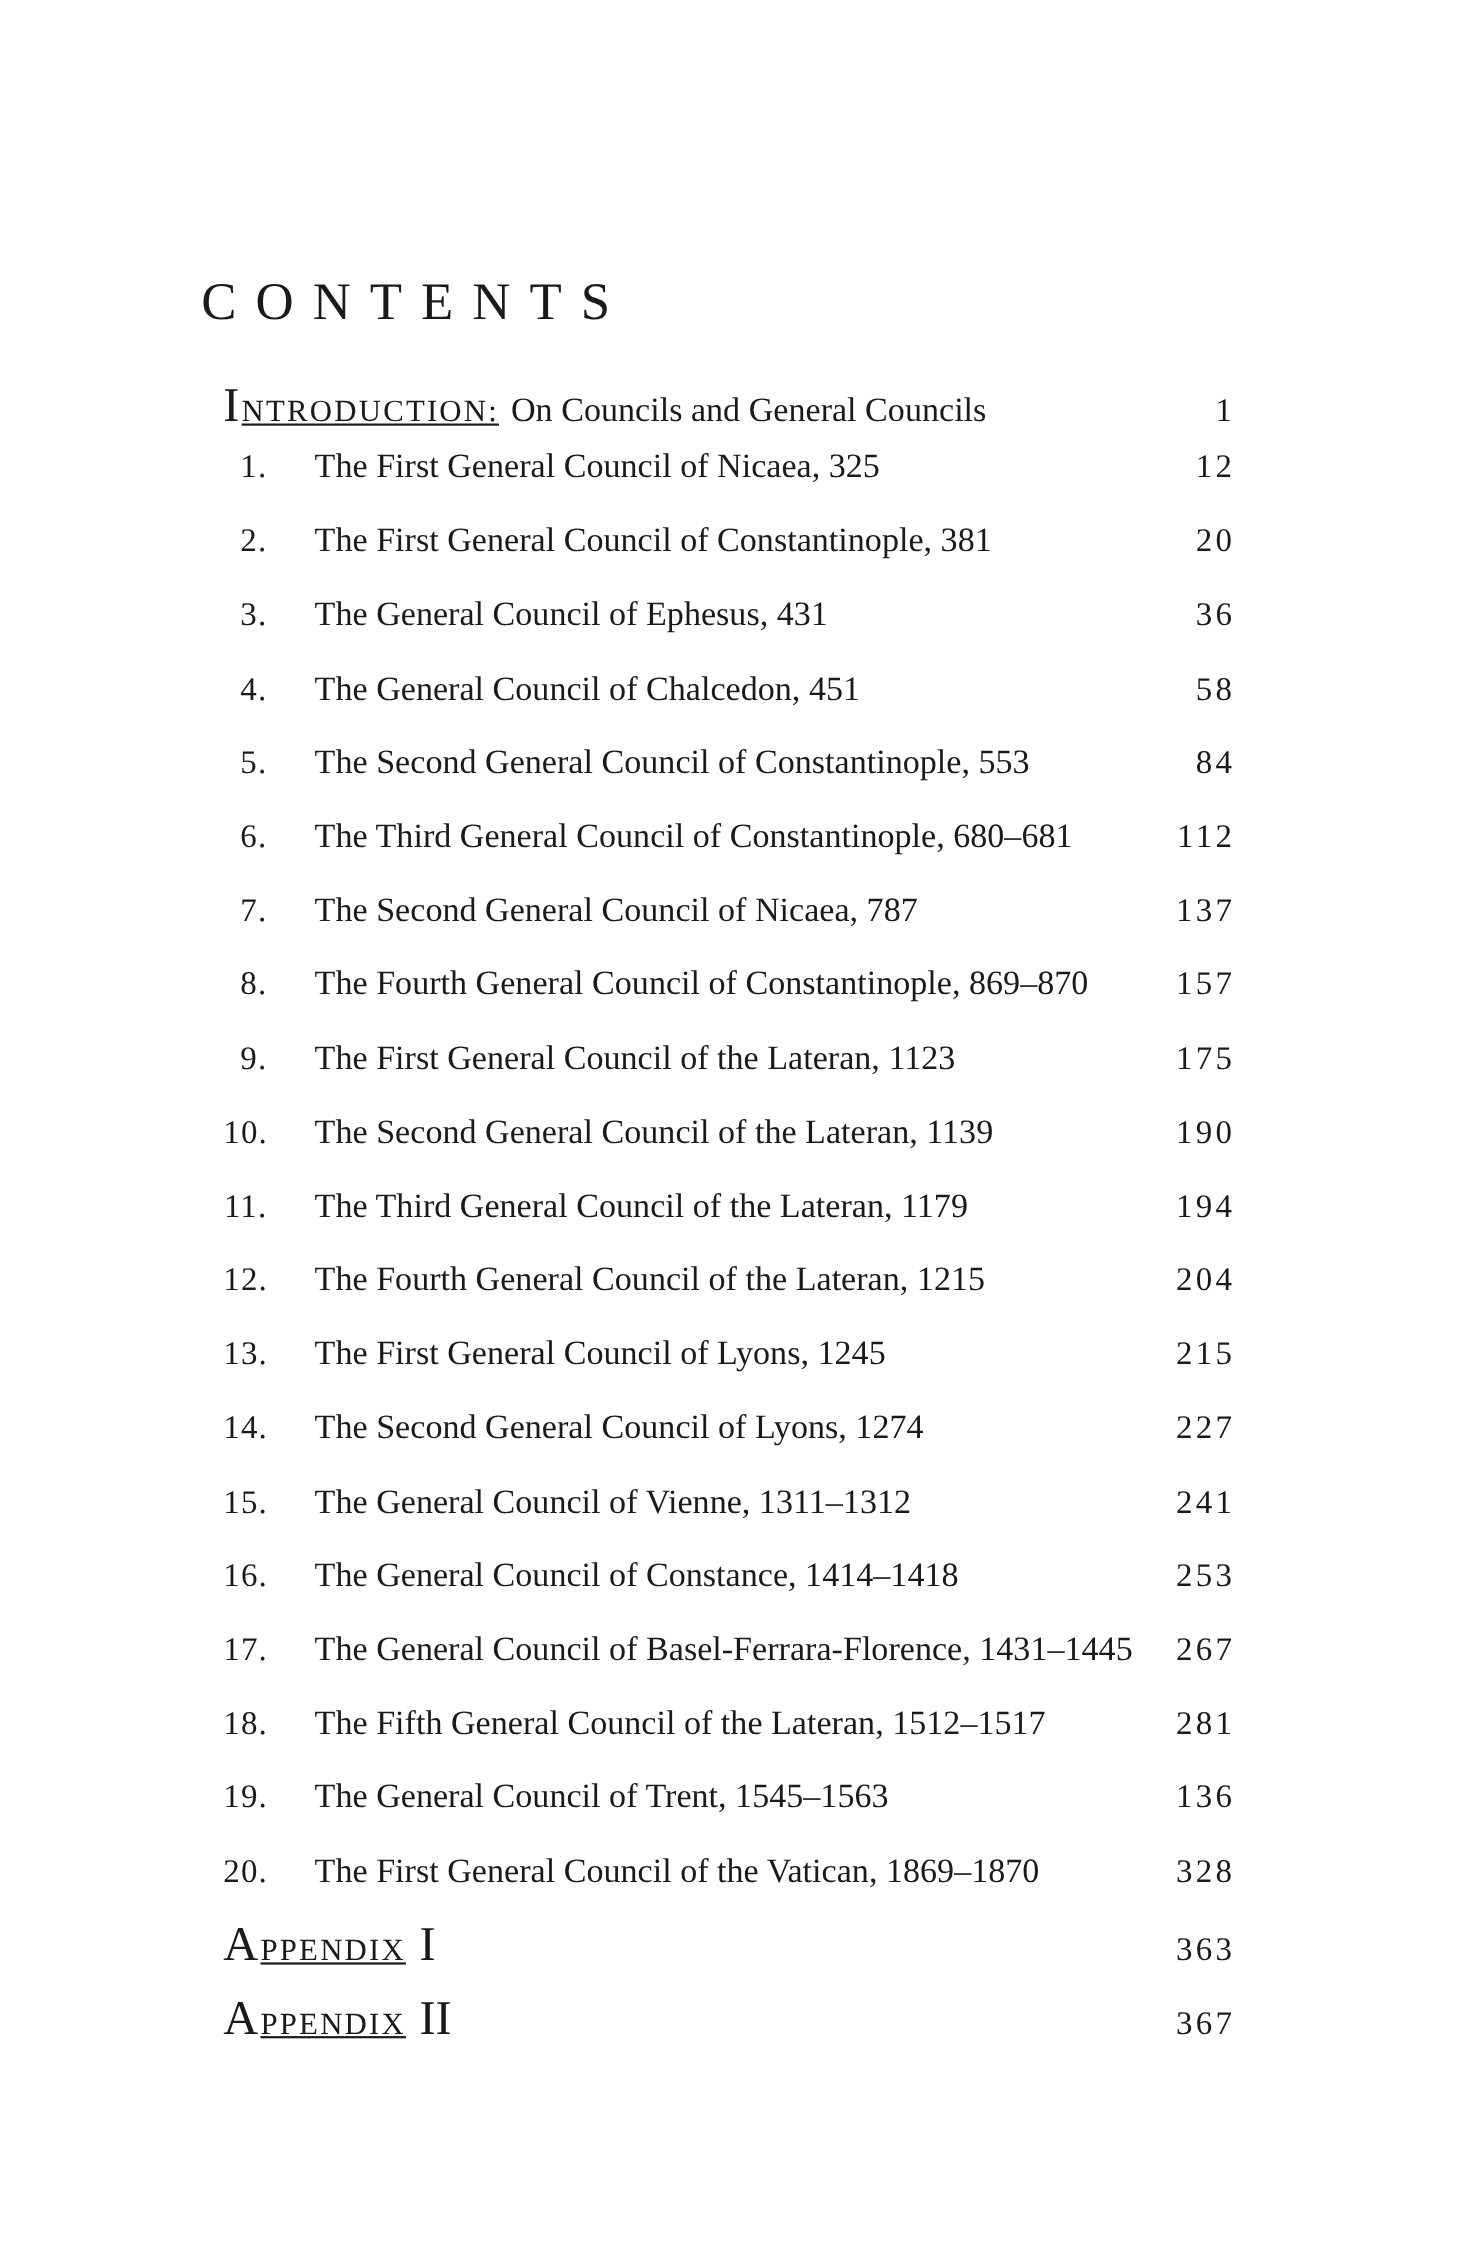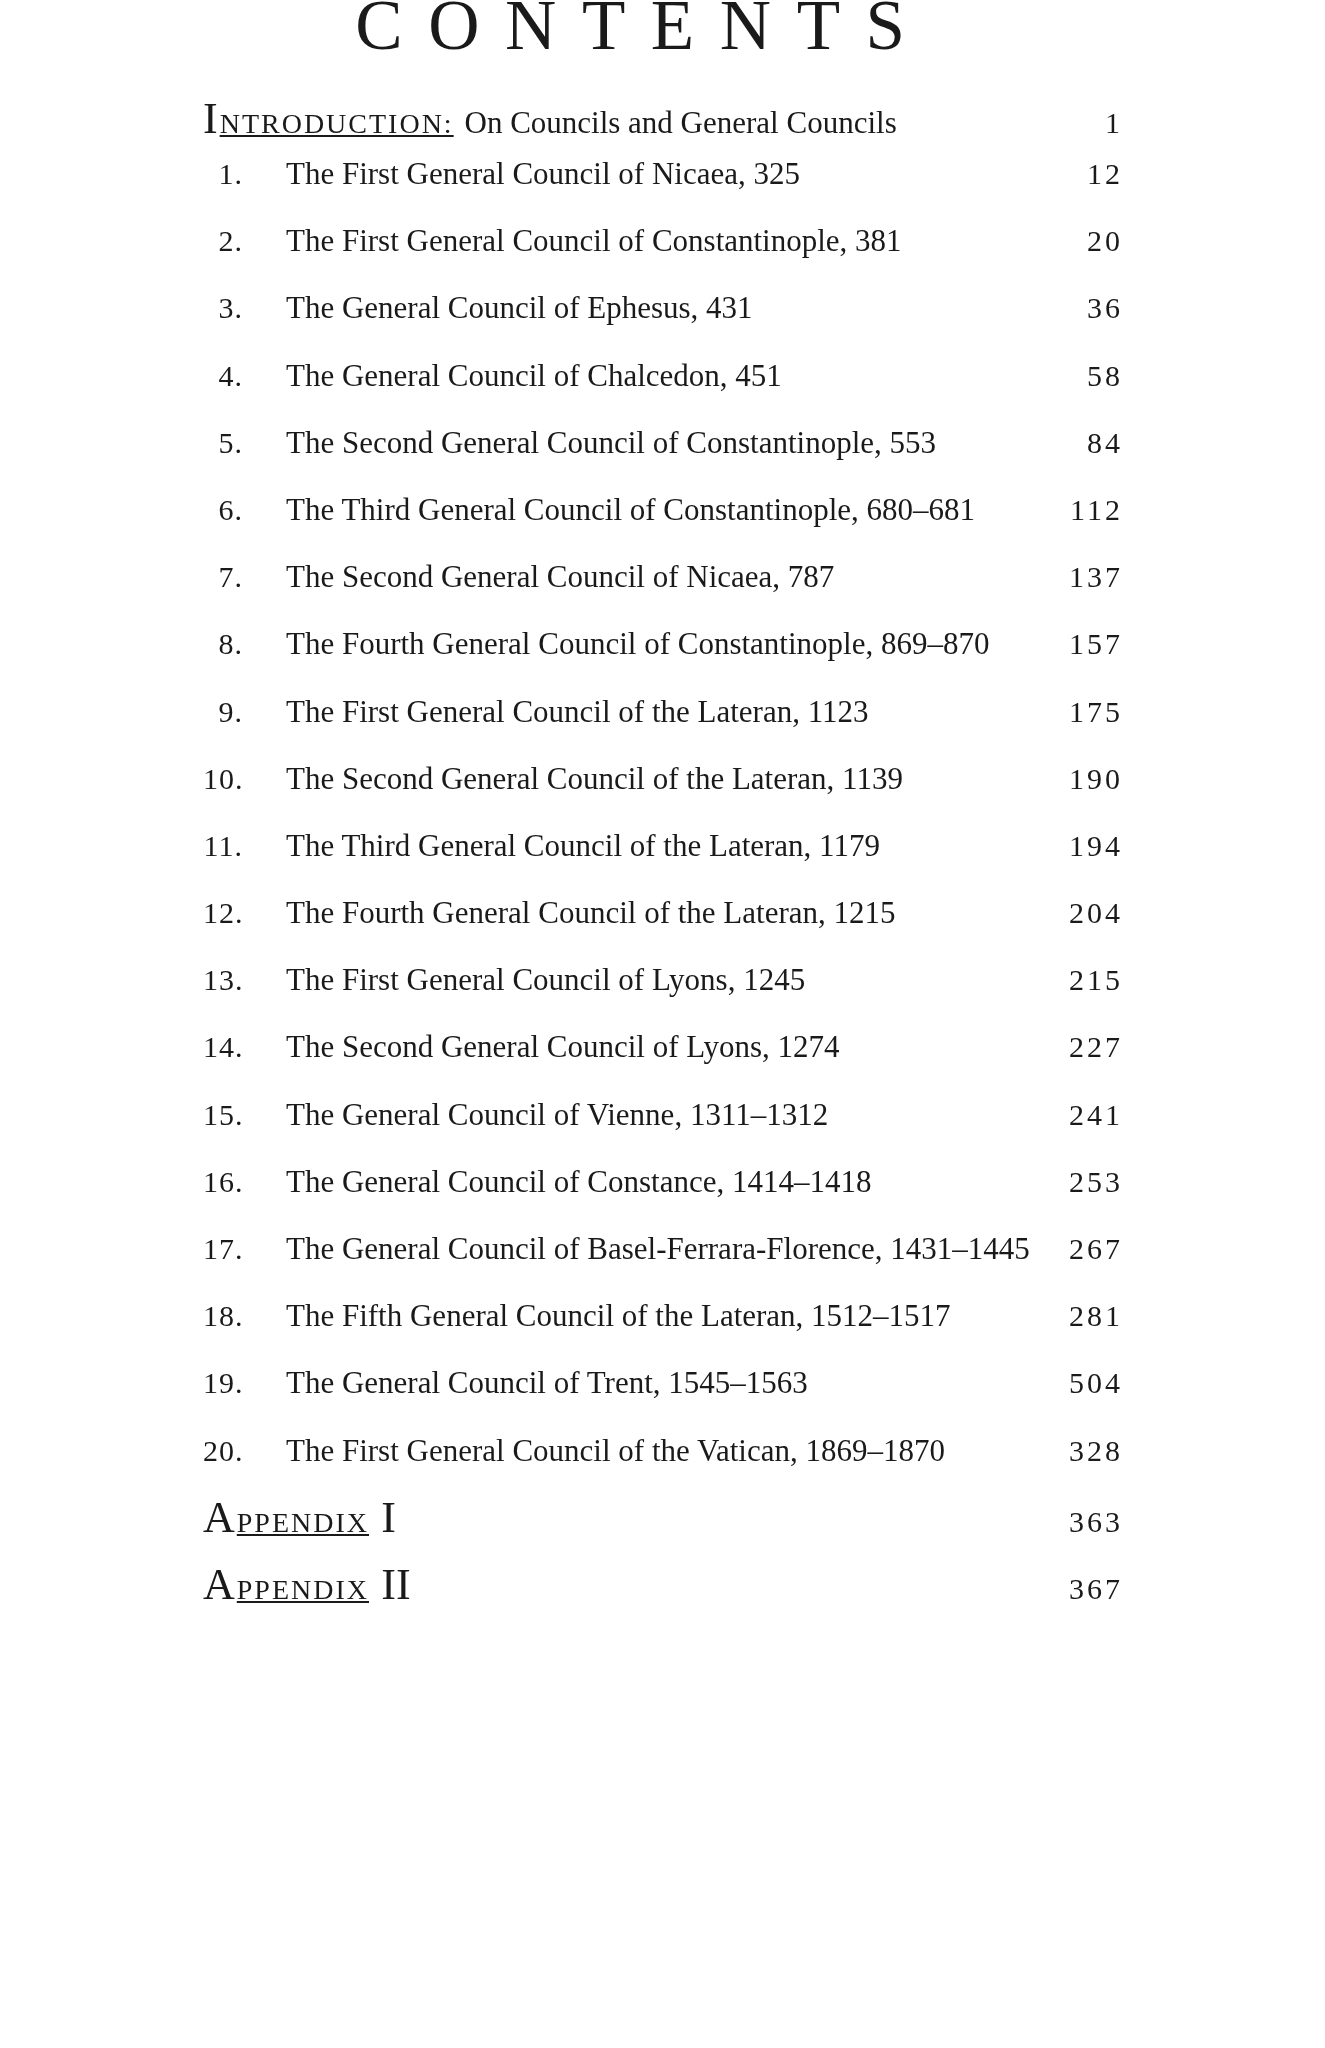--- a/index.html
+++ b/index.html
@@ -13,25 +13,25 @@
     background:var(--bg);
     color:var(--ink);
     font-family:"Liberation Serif","DejaVu Serif",serif;
     overflow:hidden;
   }
   .content{
     margin-left:203px;
     width:920px;
   }
   .page-title{
-    font-size:71px;
+    margin-top:250px;
+    font-size:48px;
     font-weight:400;
     line-height:50px;
     letter-spacing:0.36em;
-    text-align:center;
     position:relative;
     left:-20px;
     white-space:nowrap;
   }
   .toc{
     margin-top:35px;
   }
   .row{
     display:flex;
     align-items:baseline;
@@ -167,21 +167,21 @@
     <span class="pageno">267</span>
   </div>
         <div class="row">
     <span class="num">18.</span>
     <span class="entry-title">The Fifth General Council of the Lateran, 1512–1517</span>
     <span class="pageno">281</span>
   </div>
         <div class="row">
     <span class="num">19.</span>
     <span class="entry-title">The General Council of Trent, 1545–1563</span>
-    <span class="pageno">504</span>
+    <span class="pageno">136</span>
   </div>
         <div class="row">
     <span class="num">20.</span>
     <span class="entry-title">The First General Council of the Vatican, 1869–1870</span>
     <span class="pageno">328</span>
   </div>
       </div>
 
     <div class="row">
       <span class="label"><span class="cap-big">A</span><span class="cap-small">PPENDIX</span><span class="cap-numeral">I</span></span>

